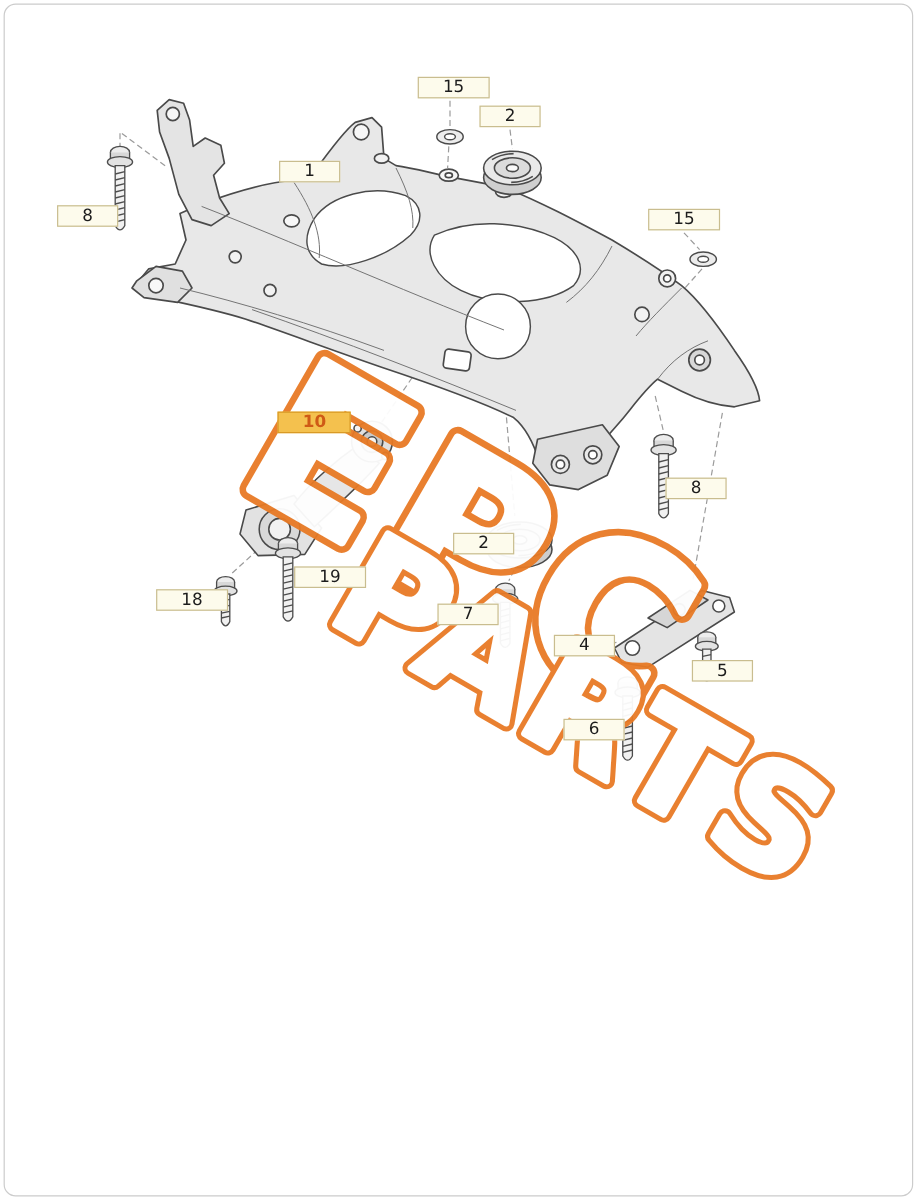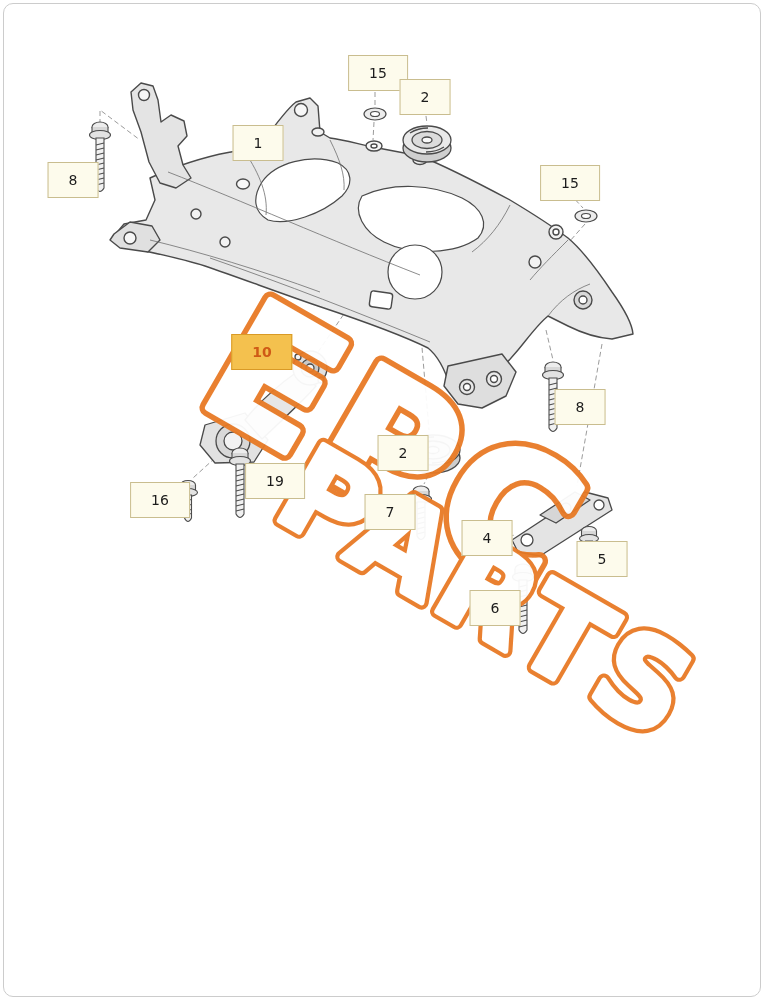--- a/index.html
+++ b/index.html
@@ -14,21 +14,21 @@
   .wm  { font-weight:bold; font-size:170px; letter-spacing:12px; }
   .wm2 { font-weight:bold; font-size:120px; letter-spacing:6px; }
   .wm-outer  { fill:none; stroke:var(--wm-color,#e87a25); stroke-width:18; stroke-linejoin:round; }
   .wm2-outer { fill:none; stroke:var(--wm-color,#e87a25); stroke-width:14; stroke-linejoin:round; }
   .wm-inner  { fill:#ffffff; stroke:#ffffff; stroke-width:7; stroke-linejoin:round; }
   .wm2-inner { fill:#ffffff; stroke:#ffffff; stroke-width:5.5; stroke-linejoin:round; }
 
   
   .callouts-layer { position:absolute; left:0; top:0; width:764px; height:1000px; }
   .callout { position:absolute; transform:translate(-50%,-50%);
-             min-width:24px; height:36px; padding:0 20px;
+             min-width:24px; height:18px; padding:0 20px;
              display:flex; align-items:center; justify-content:center;
              background:var(--callout-bg,#fdfbec);
              border:1px solid var(--callout-border,#c9bd8f);
              color:var(--callout-text,#1c1c1c);
              font-size:14px; line-height:1; cursor:pointer; user-select:none; }
   .callout.highlighted { background:var(--hl-bg,#f4c14e);
                          border-color:var(--hl-border,#d99a26);
                          color:var(--hl-text,#cf5a16); font-weight:bold; }
 </style>
 </head>
@@ -234,21 +234,21 @@
   <div class="callouts-layer">
       <div class="callout" style="left: 378px; top: 73px;">15</div>
       <div class="callout" style="left: 425px; top: 97px;">2</div>
       <div class="callout" style="left: 258px; top: 143px;">1</div>
       <div class="callout" style="left: 73px; top: 180px;">8</div>
       <div class="callout" style="left: 570px; top: 183px;">15</div>
       <div class="callout highlighted" style="left: 262px; top: 352px;">10</div>
       <div class="callout" style="left: 580px; top: 407px;">8</div>
       <div class="callout" style="left: 403px; top: 453px;">2</div>
       <div class="callout" style="left: 275px; top: 481px;">19</div>
-      <div class="callout" style="left: 160px; top: 500px;">16</div>
+      <div class="callout" style="left: 160px; top: 500px;">18</div>
       <div class="callout" style="left: 390px; top: 512px;">7</div>
       <div class="callout" style="left: 487px; top: 538px;">4</div>
       <div class="callout" style="left: 602px; top: 559px;">5</div>
       <div class="callout" style="left: 495px; top: 608px;">6</div>
     </div>
 
   <div class="frame"></div>
 </div>
 
 </body></html>

